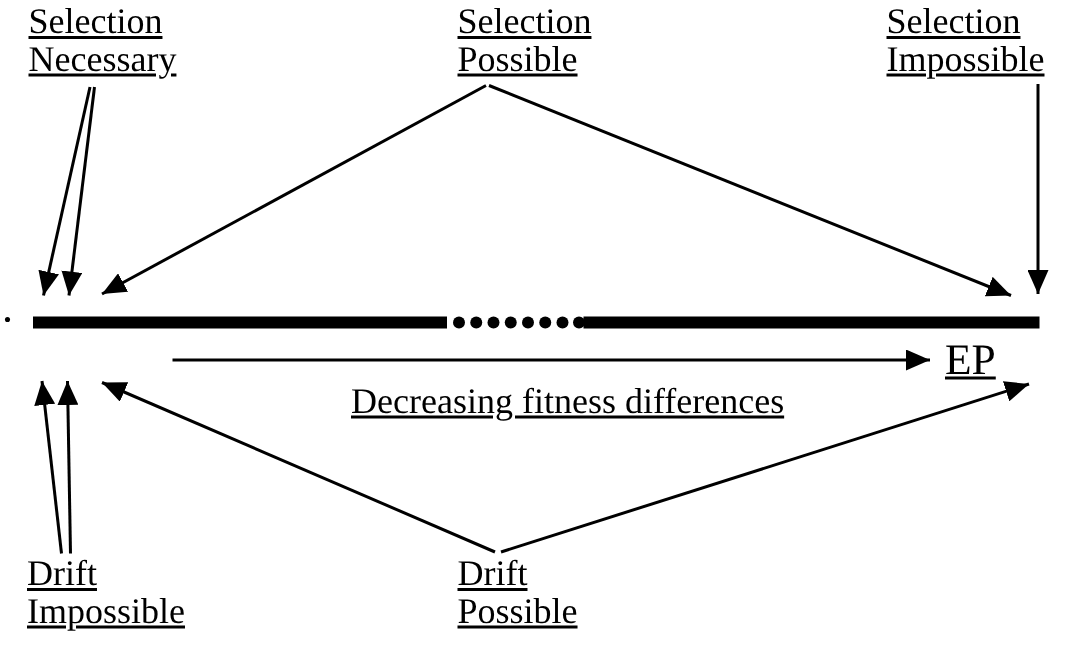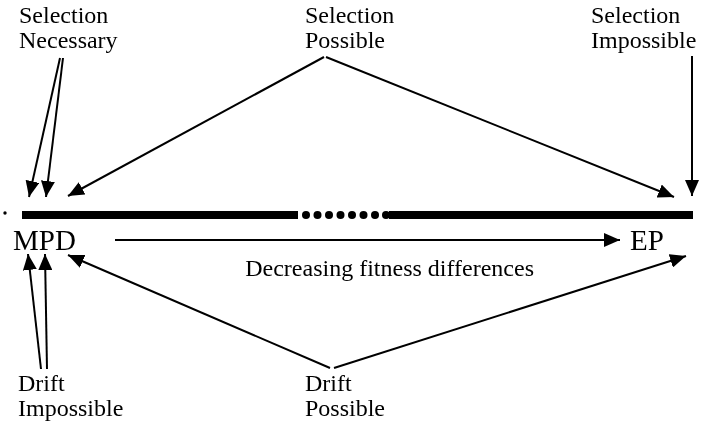--- a/index.html
+++ b/index.html
@@ -7,24 +7,24 @@
   body { background:var(--bg); }
   .stage {
     position:relative; width:714px; height:430px;
     background:var(--bg); overflow:hidden;
     font-family:"Liberation Serif","DejaVu Serif",serif;
     color:var(--ink);
   }
   .stage svg { position:absolute; left:0; top:0; }
   .lbl {
     position:absolute; white-space:pre-line;
-    font-size:24px; line-height:25px; color:var(--ink);
+    font-size:24px; line-height:25px; color:var(--ink);text-decoration:underline;
   }
   .endpoint { font-size:29px; line-height:28px; }
-  .caption { width:300px; text-align:right; font-size:24px; line-height:26px; }
+  .caption { width:300px; text-align:left; font-size:24px; line-height:26px; }
   .stroke { stroke:var(--ink); stroke-width:2; fill:none; }
   .fillink { fill:var(--ink); }
 </style>
 </head>
 <body>
 
 <div class="stage">
 
   <svg width="714" height="430" viewBox="0 0 714 430">
     <defs>
@@ -63,21 +63,20 @@
     <line x1="334" y1="368" x2="686" y2="256" class="stroke" marker-end="url(#ah)"></line>
   </svg>
 
   <div class="lbl" style="left:19px; top:3px;">Selection
 Necessary</div>
   <div class="lbl" style="left:305px; top:3px;">Selection
 Possible</div>
   <div class="lbl" style="left:591px; top:3px;">Selection
 Impossible</div>
 
-  <div class="lbl endpoint" style="left:13px; top:226px;">MPD</div>
   <div class="lbl endpoint" style="left:630px; top:226px;">EP</div>
 
   <div class="lbl caption" style="left:234px; top:255px;">Decreasing fitness differences</div>
 
   <div class="lbl" style="left:18px; top:371px;">Drift
 Impossible</div>
   <div class="lbl" style="left:305px; top:371px;">Drift
 Possible</div>
 
 </div>

